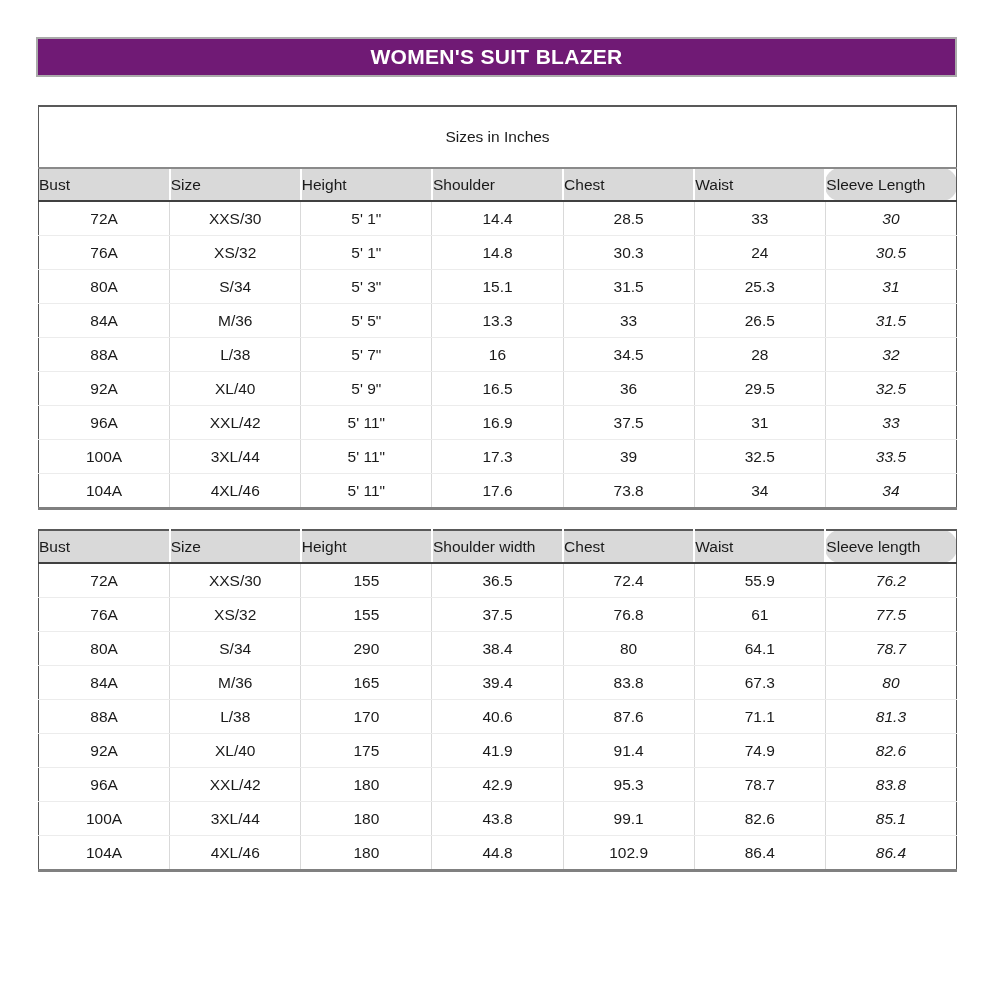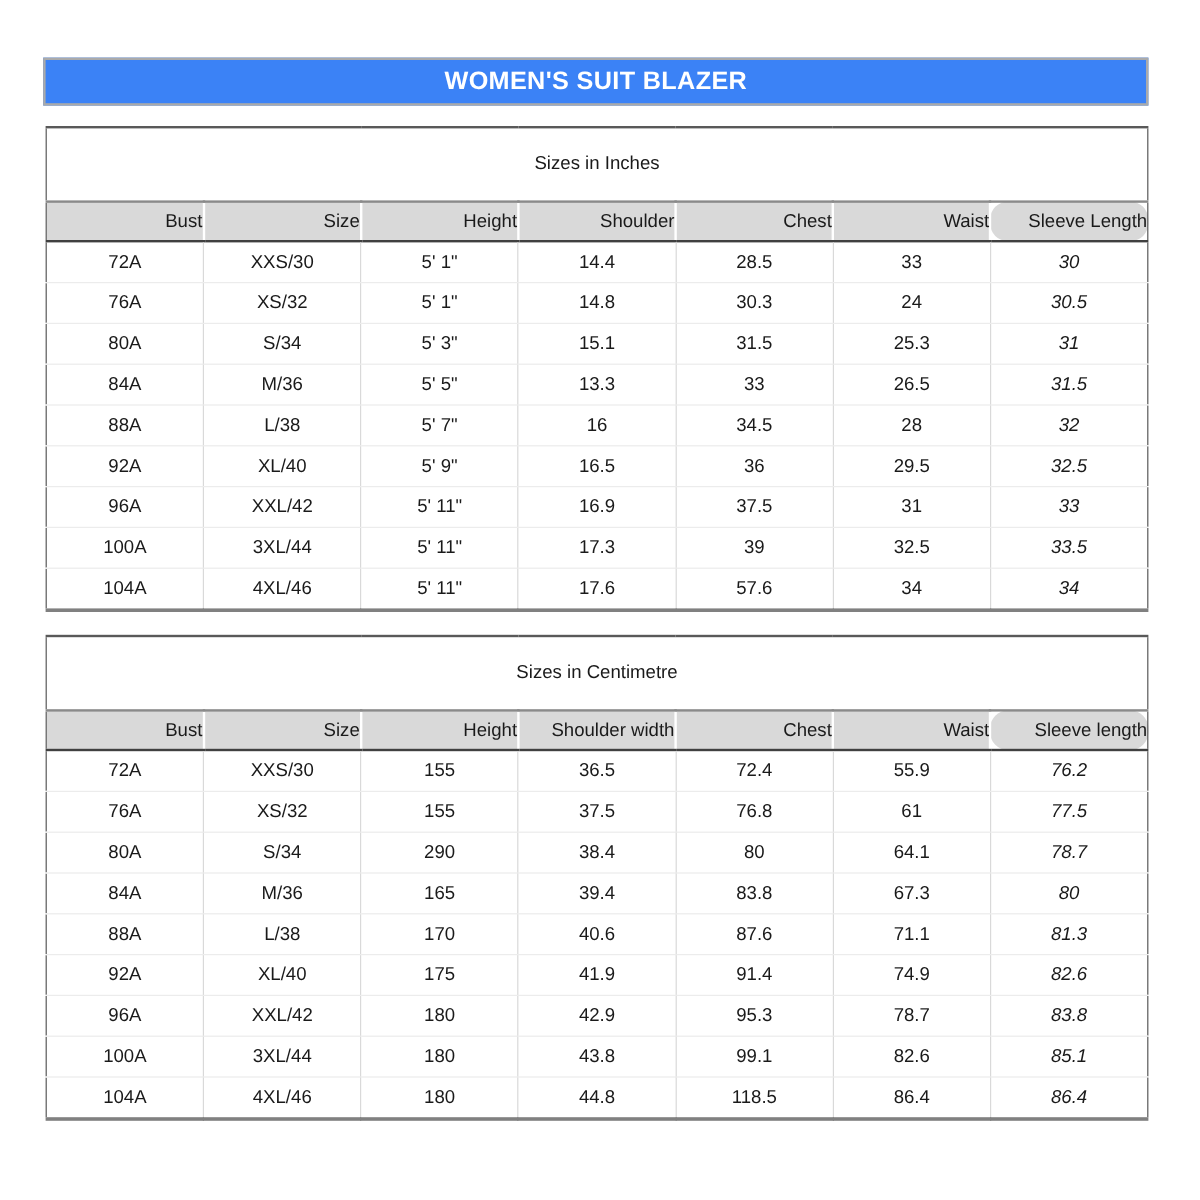--- a/index.html
+++ b/index.html
@@ -11,25 +11,25 @@
     width: 1000px;
     height: 1000px;
     position: relative;
     font-family: "Liberation Sans", sans-serif;
     color: #1a1a1a;
     overflow: hidden;
   }
   .title-bar {
     position: absolute;
     left: 36px;
-    top: 48px;
+    top: 37px;
     width: 921px;
     height: 40px;
     box-sizing: border-box;
-    background: #3b82f6;
+    background: #701a75;
     border: 2px solid #aaaaaa;
     display: flex;
     align-items: center;
     justify-content: center;
   }
   .title-text {
     color: #ffffff;
     font-size: 21px;
     font-weight: 700;
     letter-spacing: 0.3px;
@@ -53,21 +53,21 @@
     height: 36px;
     text-align: center;
     vertical-align: middle;
     font-size: 15.5px;
     background: #ffffff;
     border-bottom: 2px solid #8a8a8a;
     padding: 12px;
   }
   .header-row th {
     height: 31px;
-    text-align: right;
+    text-align: left;
     vertical-align: middle;
     font-weight: 400;
     font-size: 15.5px;
     background: #d9d9d9;
     border-bottom: 2px solid #404040;
     border-right: 2px solid #ffffff;
     padding: 0;
   }
   .header-row th:last-child { border-right: none; border-radius: 15px; }
   td.cell {
@@ -177,32 +177,29 @@
           <td class="cell">17.3</td>
           <td class="cell">39</td>
           <td class="cell">32.5</td>
           <td class="cell">33.5</td>
         </tr>
         <tr>
           <td class="cell">104A</td>
           <td class="cell">4XL/46</td>
           <td class="cell">5' 11"</td>
           <td class="cell">17.6</td>
-          <td class="cell">57.6</td>
+          <td class="cell">73.8</td>
           <td class="cell">34</td>
           <td class="cell">34</td>
         </tr>
       </tbody>
     </table>
 
   <table class="size-table t1">
       <thead>
-        <tr class="caption-row">
-          <td colspan="7">Sizes in Centimetre</td>
-        </tr>
         <tr class="header-row">
           <th>Bust</th>
           <th>Size</th>
           <th>Height</th>
           <th>Shoulder width</th>
           <th>Chest</th>
           <th>Waist</th>
           <th>Sleeve length</th>
         </tr>
       </thead>
@@ -277,20 +274,20 @@
           <td class="cell">43.8</td>
           <td class="cell">99.1</td>
           <td class="cell">82.6</td>
           <td class="cell">85.1</td>
         </tr>
         <tr>
           <td class="cell">104A</td>
           <td class="cell">4XL/46</td>
           <td class="cell">180</td>
           <td class="cell">44.8</td>
-          <td class="cell">118.5</td>
+          <td class="cell">102.9</td>
           <td class="cell">86.4</td>
           <td class="cell">86.4</td>
         </tr>
       </tbody>
     </table>
 
 </div>
 
 </body></html>

